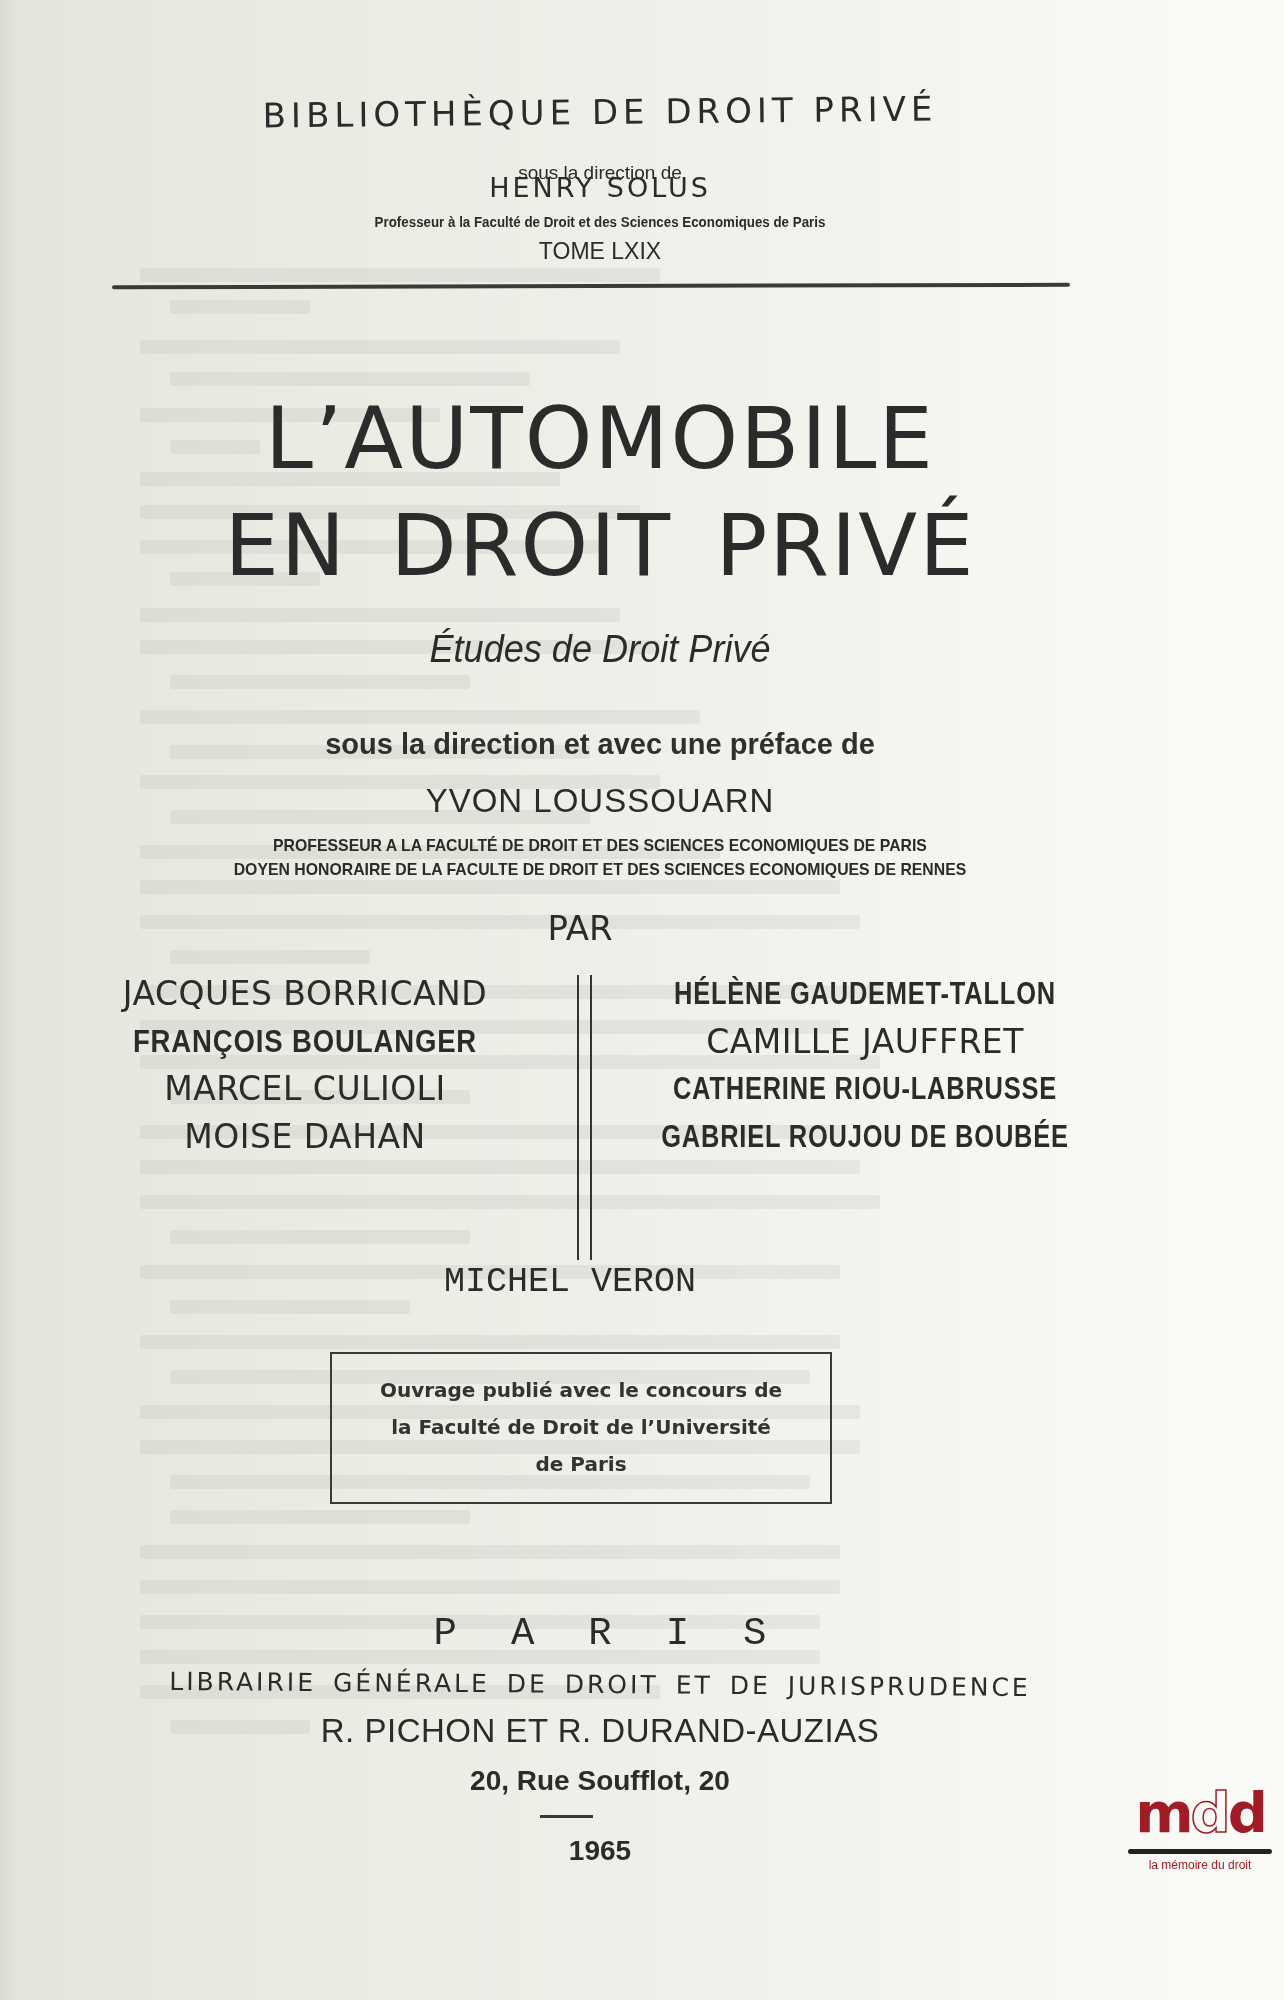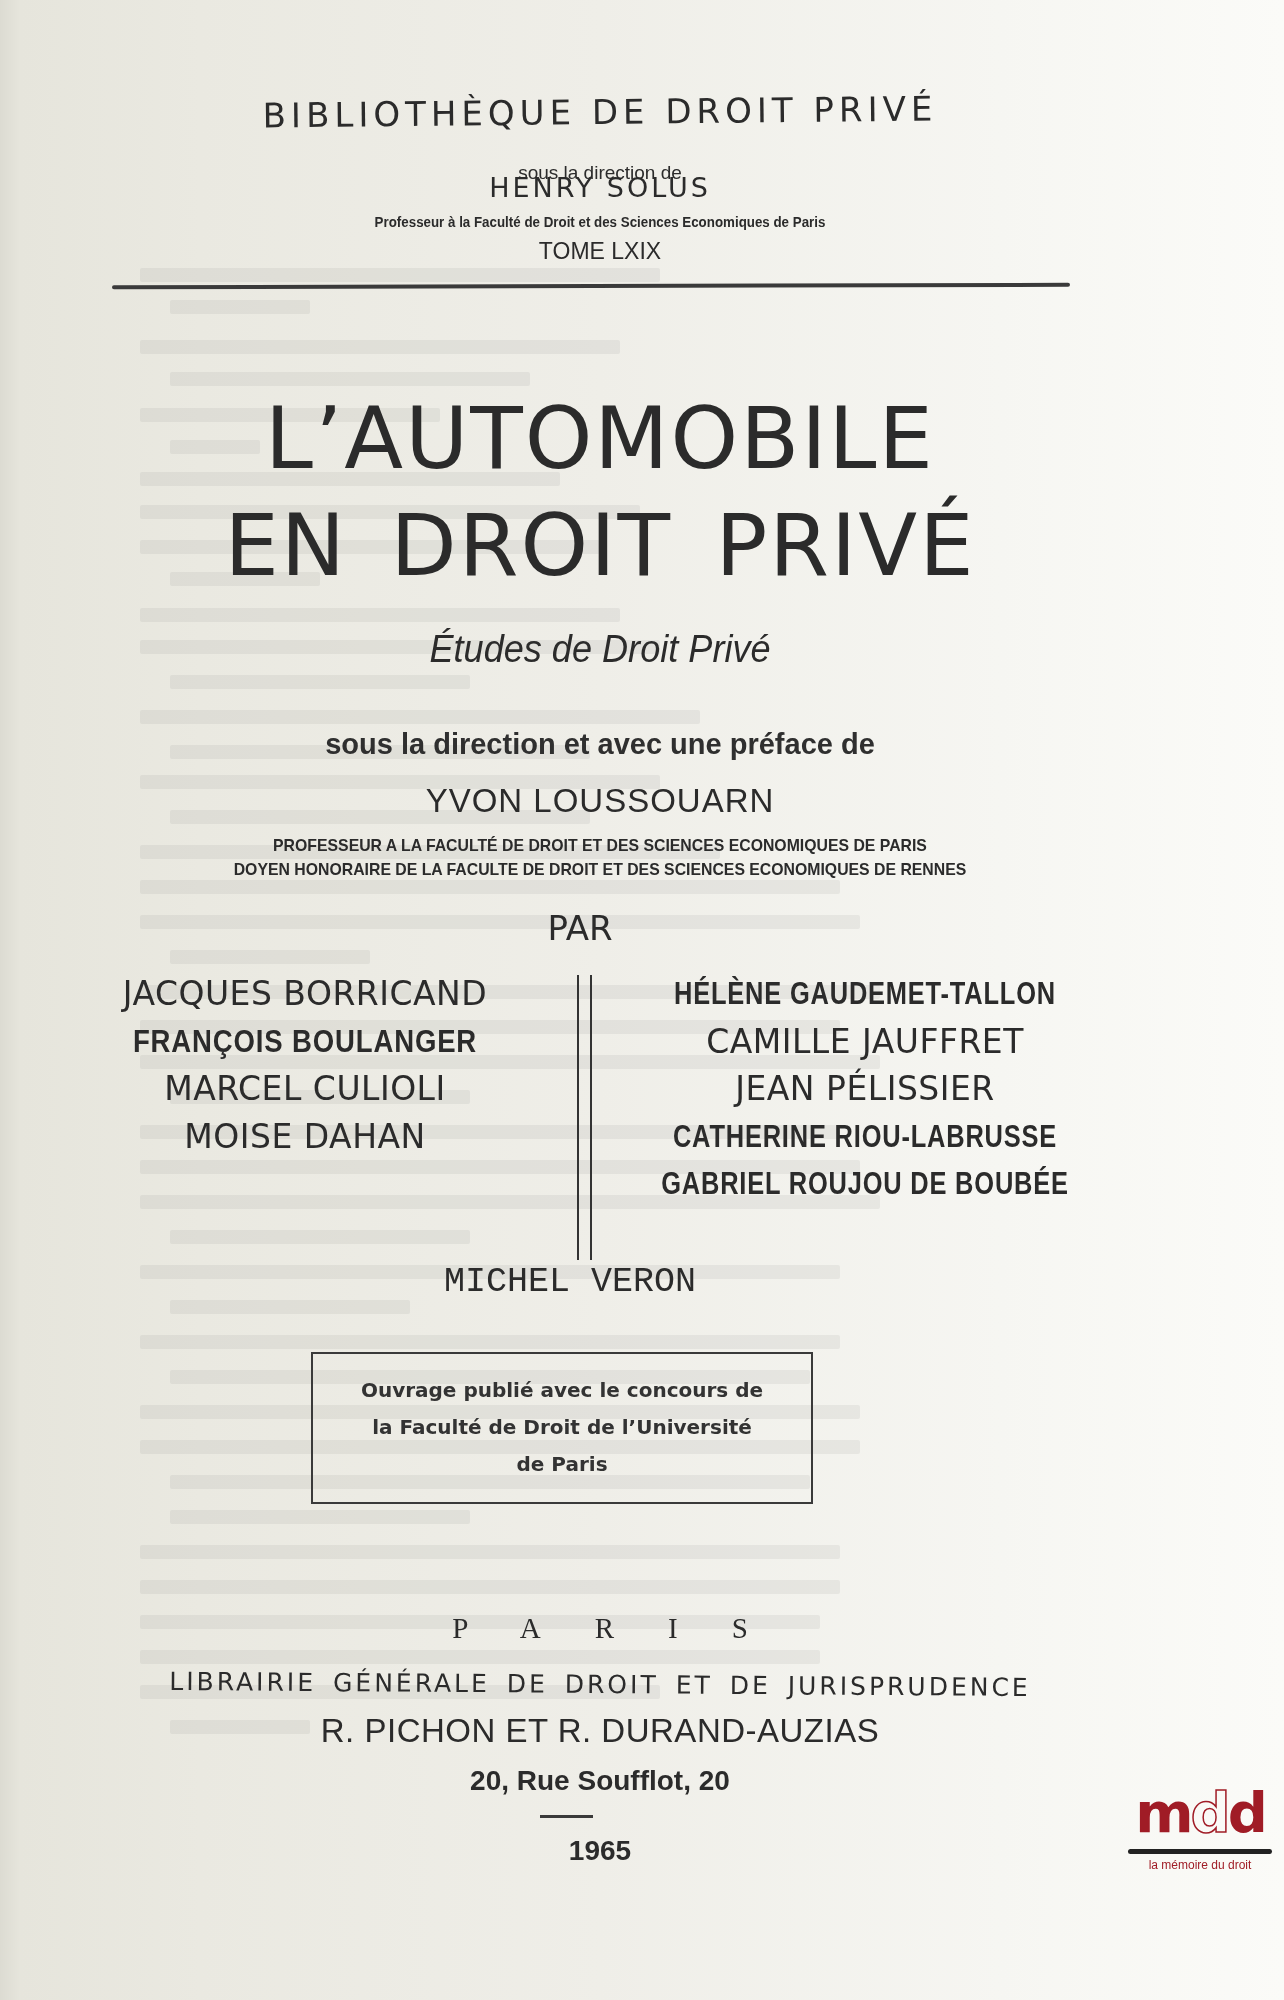--- a/index.html
+++ b/index.html
@@ -26,24 +26,24 @@
   .lous-aff2 { top: 860px; left: 100px; width: 1000px; font-size: 17px; font-weight: bold; font-family: "Liberation Sans", sans-serif; transform: scaleX(0.93); }
   .par { top: 908px; left: 480px; width: 200px; font-size: 34px; }
   .col { position: absolute; top: 970px; width: 500px; text-align: center; }
   .col-left { left: 55px; }
   .col-right { left: 615px; }
   .col .name { display: block; height: 47.5px; line-height: 47.5px; white-space: nowrap; font-size: 33px; letter-spacing: 0.5px; }
   .col .name.narrow { font-family: "Liberation Sans", sans-serif; font-weight: bold; font-size: 32px; transform: scaleX(0.86); letter-spacing: 1px; }
   .col-right .name.narrow { font-size: 31px; transform: scaleX(0.82); }
   .vline { position: absolute; top: 975px; width: 2px; height: 285px; background: #333; }
   .veron { top: 1262px; left: 300px; width: 540px; font-size: 35px; font-family: Liberation Mono, monospace; }
-  .box { position: absolute; top: 1352px; left: 311px; width: 498px; height: 148px; border: 2px solid #3a3a3a; text-align: center; }
+  .box { position: absolute; top: 1352px; left: 330px; width: 498px; height: 148px; border: 2px solid #3a3a3a; text-align: center; }
   .box .l { display: block; font-size: 20px; line-height: 37px; font-family: "DejaVu Sans", sans-serif; font-weight: bold; color:#333; }
   .box .l:first-child { margin-top: 18px; }
-  .paris { top: 1612px; left: 100px; width: 1000px; font-size: 29px; letter-spacing: 54px; padding-left: 54px; box-sizing: border-box; font-family: Liberation Serif, serif; }
+  .paris { top: 1612px; left: 100px; width: 1000px; font-size: 39px; letter-spacing: 54px; padding-left: 54px; box-sizing: border-box; font-family: Liberation Mono, monospace; }
   .librairie { top: 1670px; left: 100px; width: 1000px; font-size: 25px; letter-spacing: 3px; word-spacing: 6px; transform: rotate(0.4deg); }
   .pichon { top: 1712px; left: 100px; width: 1000px; font-size: 33px; font-family: "Liberation Sans", sans-serif; letter-spacing: 0.5px; }
   .rue { top: 1765px; left: 100px; width: 1000px; font-size: 28px; font-weight: bold; font-family: "Liberation Sans", sans-serif; }
   .rule-small { position: absolute; top: 1815px; left: 540px; width: 53px; height: 3px; background: #3a3a3a; }
   .year { top: 1835px; left: 100px; width: 1000px; font-size: 28px; font-weight: bold; font-family: "Liberation Sans", sans-serif; }
   .logo { position: absolute; left: 1125px; top: 1783px; width: 150px; height: 105px; text-align: center; }
   .logo-mark { font-family: "DejaVu Sans", sans-serif; font-size: 56px; line-height: 60px; color: #a01c26; letter-spacing: -3px; font-weight: bold; }
   .logo-mark .hollow { color: transparent; -webkit-text-stroke: 1.5px #a01c26; }
   .logo-bar { width: 144px; height: 5px; background: #222; border-radius: 3px; margin: 6px auto 4px; }
   .logo-tag { font-size: 12px; color: #a01c26; font-family: "Liberation Sans", sans-serif; white-space: nowrap; }
@@ -121,21 +121,20 @@
   <span class="name">MARCEL CULIOLI</span>
   <span class="name">MOISE DAHAN</span>
 </div>
 
 <div class="vline" style="left:577px;"></div>
 <div class="vline" style="left:590px;"></div>
 
 <div class="col col-right">
   <span class="name narrow">HÉLÈNE GAUDEMET-TALLON</span>
   <span class="name">CAMILLE JAUFFRET</span>
-  <span class="name">JEAN PÉLISSIER</span>
   <span class="name narrow">CATHERINE RIOU-LABRUSSE</span>
   <span class="name narrow">GABRIEL ROUJOU DE BOUBÉE</span>
 </div>
 
 <div class="abs veron">MICHEL VERON</div>
 
 <div class="box">
   <span class="l">Ouvrage publié avec le concours de</span>
   <span class="l">la Faculté de Droit de l’Université</span>
   <span class="l">de Paris</span>

